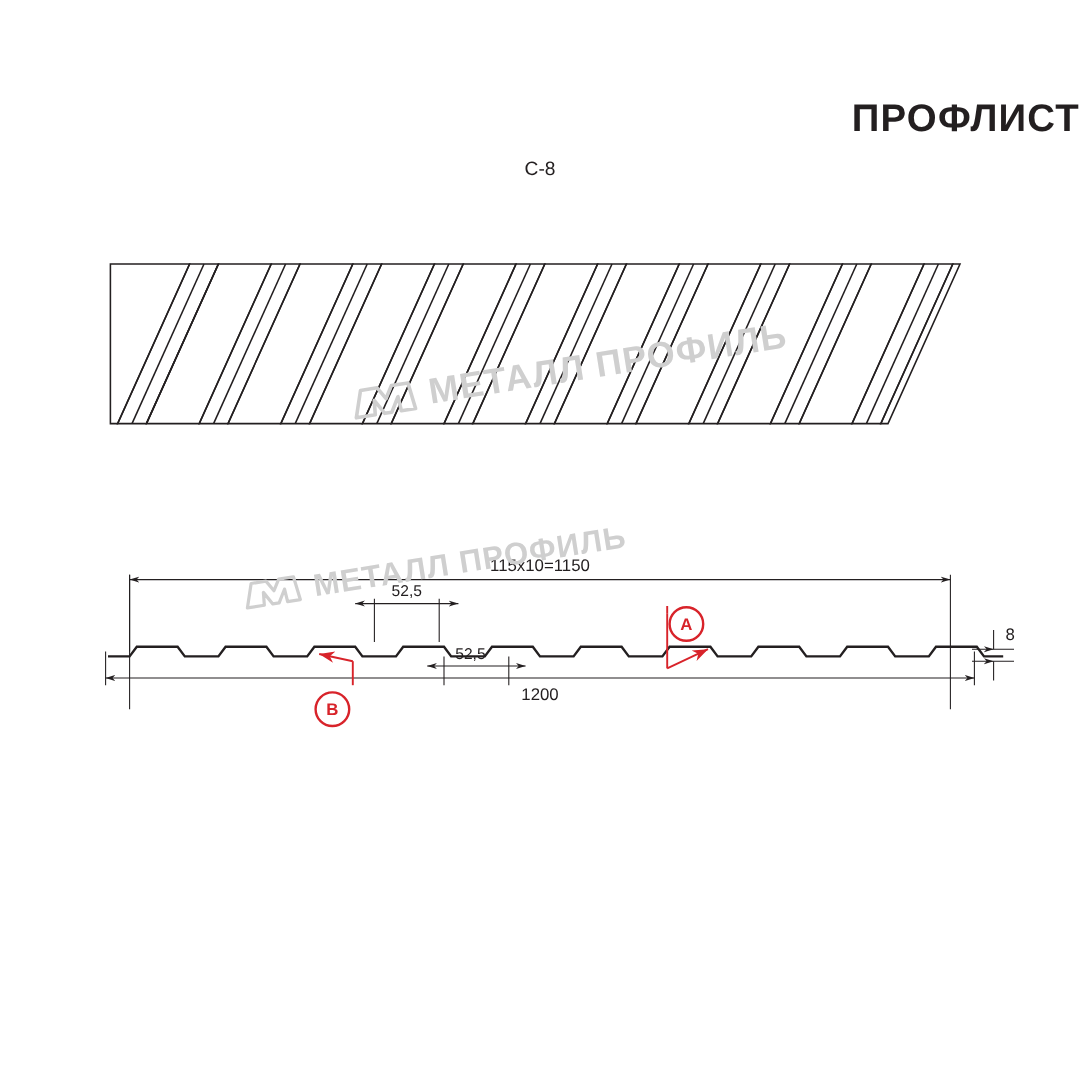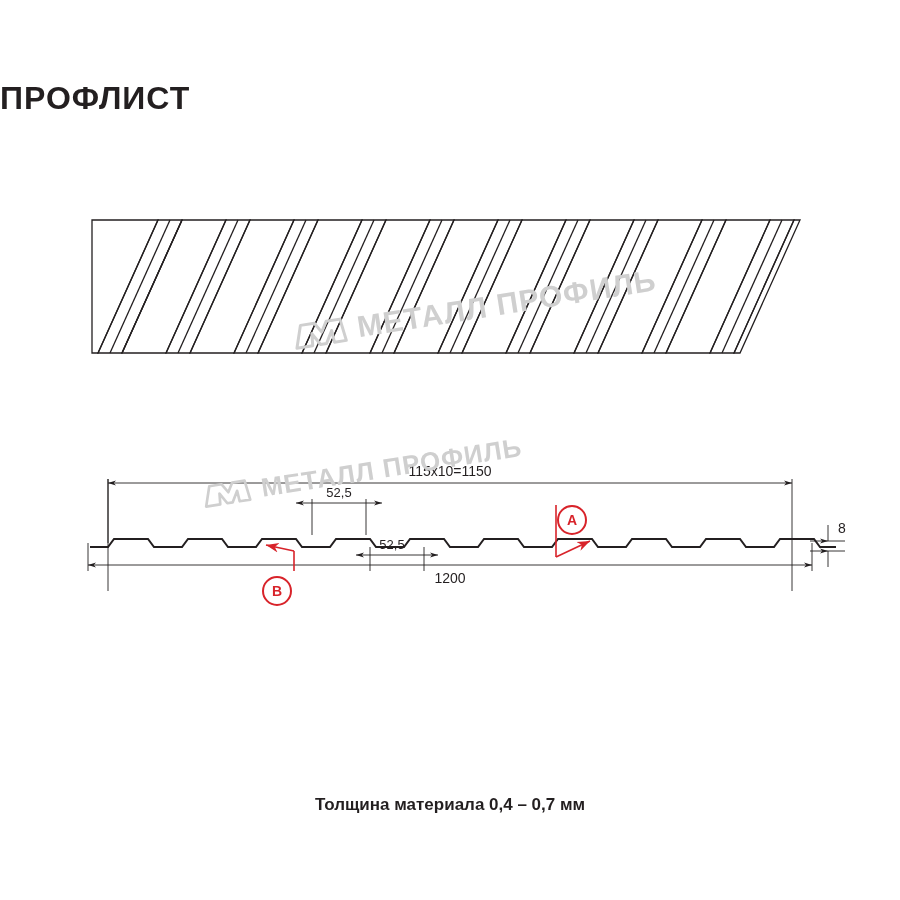--- a/index.html
+++ b/index.html
@@ -18,21 +18,21 @@
   .page {
     position: absolute;
     inset: 0;
   }
   
   .title {
     position: absolute;
     top: 80px;
     left: 0;
     width: 900px;
-    text-align: left;
+    text-align: right;
     font-size: 32px;
     font-weight: bold;
     letter-spacing: 1px;
   }
   .subtitle {
     position: absolute;
     top: 133px;
     left: 0;
     width: 900px;
     text-align: center;
@@ -108,20 +108,21 @@
   }
   .bubble-a { top: 505px; left: 557px; }
   .bubble-b { top: 576px; left: 262px; }
 </style>
 </head>
 <body>
 
 <div class="page">
 
   <div class="title">ПРОФЛИСТ</div>
+  <div class="subtitle">С-8</div>
 
   <div class="iso-wrap">
     <svg width="760" height="210" viewBox="0 0 760 210">
       <g fill="none" stroke="#231f20" stroke-width="1.3" stroke-linejoin="miter">
 
         <g>
 
           <path d="M 22 30 L 88 30 L 28 163 L 22 163 Z"></path>
 
           <path d="M 88 30 L 112 30 L 52 163 L 28 163 Z"></path>
@@ -266,15 +267,14 @@
 
   <div class="wm wm-2">
     <span class="wm-logo">
       <svg width="50" height="34" viewBox="0 0 56 38">
         <path d="M3 30 L10 8 L24 8 L30 18 L36 8 L50 8 L53 30 L41 30 L40 18 L33 30 L27 30 L20 18 L19 30 Z" fill="none" stroke="#cfcfcf" stroke-width="3" stroke-linejoin="round"></path>
       </svg>
     </span>
     <span class="wm-text">МЕТАЛЛ ПРОФИЛЬ</span>
   </div>
 
-  <div class="footnote">Толщина материала 0,4 – 0,7 мм</div>
 
 </div>
 
 </body></html>

